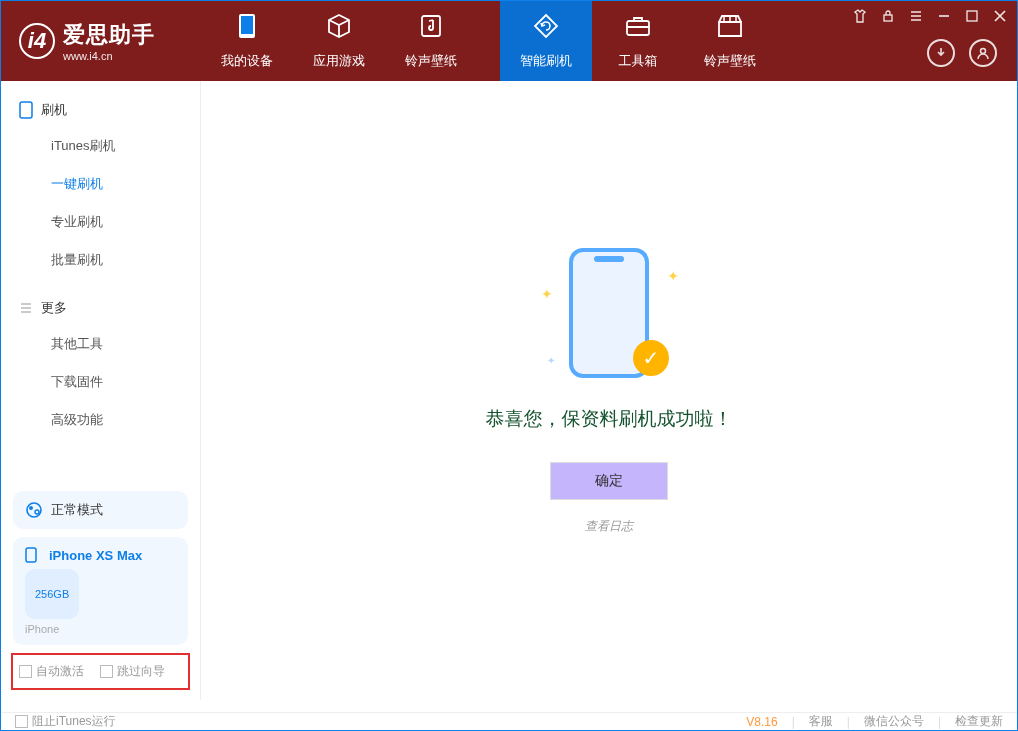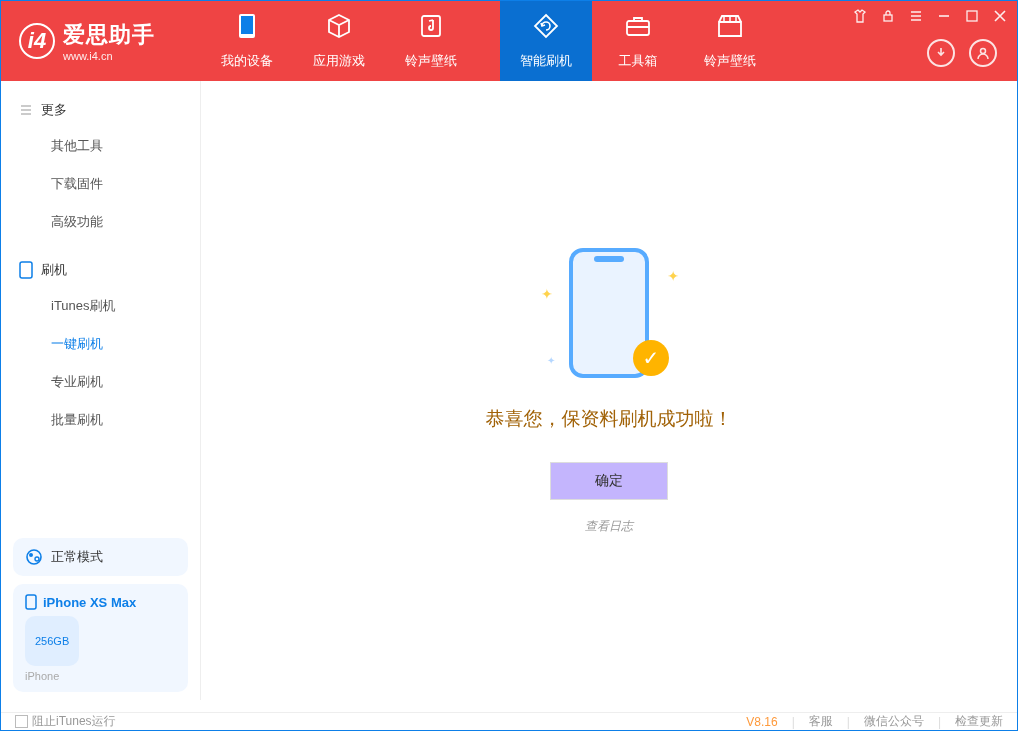--- a/index.html
+++ b/index.html
@@ -1,17 +1,17 @@
 <!DOCTYPE html>
 <html><head>
 <meta charset="utf-8">
 <style>
 * { margin: 0; padding: 0; box-sizing: border-box; font-family: "Microsoft YaHei", sans-serif; }
 body { background: #fff; width: 1018px; height: 731px; display: flex; flex-direction: column; border: 1px solid #0d7fe8; }
-.header { background: #ef4444; height: 80px; display: flex; align-items: center; position: relative; color: #fff; }
+.header { background: #7f1d1d; height: 80px; display: flex; align-items: center; position: relative; color: #fff; }
 .logo-area { display: flex; align-items: center; padding-left: 18px; width: 200px; }
 .logo-circle { width: 36px; height: 36px; border: 2.5px solid #fff; border-radius: 50%; display: flex; align-items: center; justify-content: center; font-weight: bold; font-size: 22px; font-style: italic; }
 .logo-text { margin-left: 8px; }
 .logo-text .main { font-size: 22px; font-weight: bold; letter-spacing: 1px; }
 .logo-text .sub { font-size: 11px; opacity: .9; }
 .nav { display: flex; height: 100%; }
 .nav-item { width: 92px; height: 100%; display: flex; flex-direction: column; align-items: center; justify-content: center; cursor: pointer; color: #fff; font-size: 13px; gap: 12px; }
 .nav-item.active { background: #0a6fd1; margin-left: 23px; }
 .nav-icon { width: 28px; height: 28px; display: flex; align-items: center; justify-content: center; }
 .window-controls { position: absolute; right: 8px; top: 6px; display: flex; gap: 10px; align-items: center; }
@@ -20,35 +20,35 @@
 .header-right .rbtn { width: 28px; height: 28px; border: 2px solid #fff; border-radius: 50%; display: flex; align-items: center; justify-content: center; cursor: pointer; opacity: .85; }
 .body { flex: 1; display: flex; min-height: 0; }
 .sidebar { width: 200px; border-right: 1px solid #eee; display: flex; flex-direction: column; }
 .side-section { padding-top: 12px; }
 .side-header { display: flex; align-items: center; gap: 8px; padding: 8px 18px; font-size: 13px; color: #333; }
 .side-item { padding: 10px 18px 10px 50px; font-size: 13px; color: #555; cursor: pointer; }
 .side-item.active { color: #0d7fe8; }
 .side-bottom { margin-top: auto; }
 .mode-box, .device-box { background: #f1f7ff; border-radius: 10px; margin: 8px 12px; padding: 10px 12px; font-size: 13px; color: #333; }
 .mode-box { display: flex; align-items: center; gap: 8px; }
-.device-box .dname { color: #0d7fe8; font-weight: bold; display: flex; align-items: center; gap: 6px; }
+.device-box .dname { color: #0d7fe8; font-weight: bold; display: flex; align-items: center; gap: 12px; }
 .device-box .dcap { display: inline-block; background: #e0eeff; color: #0d7fe8; border-radius: 10px; padding: 19px 10px; font-size: 11px; margin-top: 6px; }
 .device-box .dtype { color: #aaa; font-size: 11px; margin-top: 4px; }
 .check-row { border: 2px solid #e03030; margin: 6px 10px 10px 10px; padding: 8px 6px; display: flex; gap: 16px; align-items: center; font-size: 12px; color: #999; }
 .checkbox { width: 13px; height: 13px; border: 1px solid #bbb; display: inline-block; vertical-align: middle; margin-right: 4px; }
 .content { flex: 1; display: flex; flex-direction: column; align-items: center; justify-content: center; position: relative; }
 .illus { width: 140px; height: 140px; position: relative; margin-bottom: 20px; }
 .phone { width: 80px; height: 130px; border: 4px solid #57abff; border-radius: 14px; background: #eaf3ff; position: absolute; left: 30px; top: 2px; }
 .phone::before { content: ""; position: absolute; top: 4px; left: 50%; transform: translateX(-50%); width: 30px; height: 6px; background: #57abff; border-radius: 3px; }
 .check-badge { position: absolute; right: 10px; bottom: 10px; width: 36px; height: 36px; background: #ffb400; border-radius: 50%; display: flex; align-items: center; justify-content: center; color: #fff; font-size: 20px; }
 .sparkle { position: absolute; color: #ffd34d; font-size: 14px; }
 .sparkle.s1 { left: 2px; top: 40px; }
 .sparkle.s2 { right: 0; top: 22px; }
 .sparkle.s3 { left: 8px; bottom: 20px; color: #b5d7ff; font-size: 10px; }
-.success-text { font-size: 19px; color: #a16207; margin-bottom: 30px; }
+.success-text { font-size: 19px; color: #14532d; margin-bottom: 30px; }
 .ok-btn { border: 1px solid #ddd; background: #c4b5fd; padding: 9px 44px; font-size: 14px; color: #333; cursor: pointer; margin-bottom: 18px; }
 .log-link { font-size: 12px; color: #999; cursor: pointer; font-style: italic; }
 .footer { height: 18px; border-top: 1px solid #eee; display: flex; align-items: center; padding: 0 14px; font-size: 12px; color: #999; margin-top: 12px; }
 .footer .right { margin-left: auto; display: flex; gap: 14px; align-items: center; }
 .footer .sep { color: #ddd; }
 svg { display: block; }
 </style>
 </head>
 <body>
 
@@ -163,43 +163,43 @@
         </svg>
       </span>
   </div>
 </div>
 
 <div class="body">
   <div class="sidebar">
     <div class="side-section">
       <div class="side-header">
         <span>
+            <svg width="14" height="18" viewBox="0 0 14 18">
+              <rect x="1" y="1" width="12" height="16" rx="2" fill="none" stroke="#0d7fe8" stroke-width="1.5"></rect>
+            </svg>
+          </span>
+        <span>刷机</span>
+      </div>
+      <div class="side-item">iTunes刷机</div>
+      <div class="side-item active">一键刷机</div>
+      <div class="side-item">专业刷机</div>
+      <div class="side-item">批量刷机</div>
+    </div>
+    <div class="side-section">
+      <div class="side-header">
+        <span>
             <svg width="14" height="14" viewBox="0 0 14 14">
               <path d="M2 3 L12 3 M2 7 L12 7 M2 11 L12 11" stroke="#bbb" stroke-width="1.5"></path>
             </svg>
           </span>
         <span>更多</span>
       </div>
       <div class="side-item">其他工具</div>
       <div class="side-item">下载固件</div>
       <div class="side-item">高级功能</div>
-    </div>
-    <div class="side-section">
-      <div class="side-header">
-        <span>
-            <svg width="14" height="18" viewBox="0 0 14 18">
-              <rect x="1" y="1" width="12" height="16" rx="2" fill="none" stroke="#0d7fe8" stroke-width="1.5"></rect>
-            </svg>
-          </span>
-        <span>刷机</span>
-      </div>
-      <div class="side-item">iTunes刷机</div>
-      <div class="side-item active">一键刷机</div>
-      <div class="side-item">专业刷机</div>
-      <div class="side-item">批量刷机</div>
     </div>
     <div class="side-bottom">
       <div class="mode-box">
         <span>
             <svg width="18" height="18" viewBox="0 0 18 18">
               <circle cx="9" cy="9" r="7" fill="none" stroke="#0d7fe8" stroke-width="1.6"></circle>
               <circle cx="6" cy="7" r="2" fill="#0d7fe8"></circle>
               <circle cx="12" cy="11" r="2" fill="none" stroke="#0d7fe8" stroke-width="1.4"></circle>
             </svg>
           </span>
@@ -210,20 +210,24 @@
           <span>
               <svg width="12" height="16" viewBox="0 0 12 16">
                 <rect x="1" y="1" width="10" height="14" rx="2" fill="none" stroke="#0d7fe8" stroke-width="1.5"></rect>
               </svg>
             </span>
           <span>iPhone XS Max</span>
         </div>
         <span class="dcap">256GB</span>
         <div class="dtype">iPhone</div>
       </div>
+      <div class="check-row">
+        <label><span class="checkbox"></span><span>自动激活</span></label>
+        <label><span class="checkbox"></span><span>跳过向导</span></label>
+      </div>
     </div>
   </div>
 
   <div class="content">
     <div class="illus">
       <div class="phone"></div>
       <div class="check-badge">✓</div>
       <span class="sparkle s1">✦</span>
       <span class="sparkle s2">✦</span>
       <span class="sparkle s3">✦</span>

